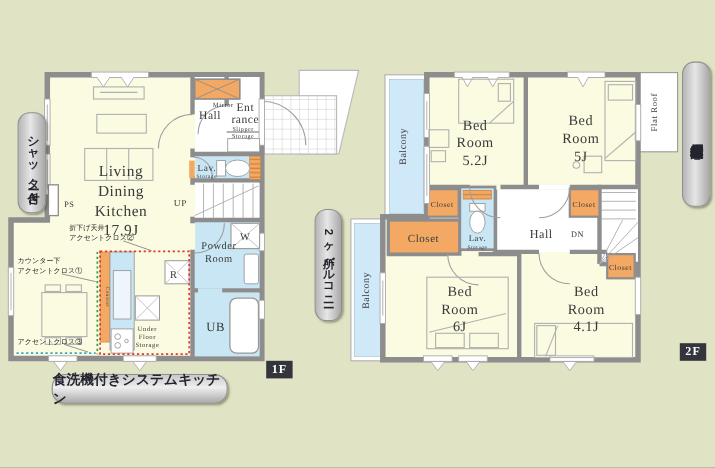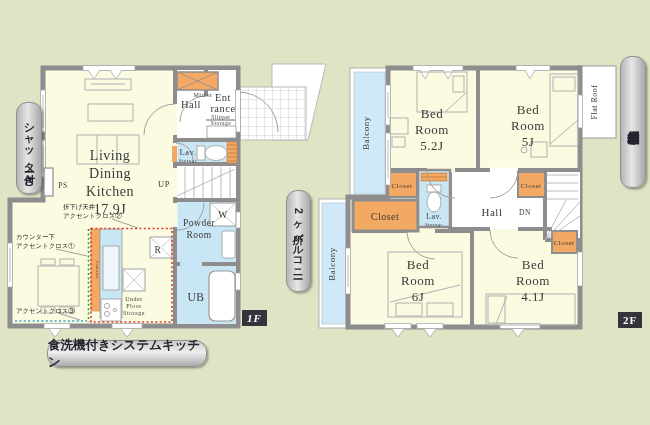--- a/index.html
+++ b/index.html
@@ -302,16 +302,16 @@
 <div class="vpill" style="left:286px;top:190px;width:23px;height:100px;font-size:10.5px;">
   <span>2ヶ所バルコニー</span>
 </div>
 <div class="vpill" style="left:620px;top:56px;width:24px;height:130px;font-size:12px;">
   <span>全窓網戸標準装備</span>
 </div>
 <div class="hpill" style="left:47px;top:340px;width:158px;height:25px;font-size:12.5px;justify-content:flex-end;">
   <span>食洗機付きシステムキッチン</span>
 </div>
 
-<div class="badge" style="left:242px;top:310px;font-style:italic;">1F</div>
+<div class="badge" style="left:242px;top:328px;">1F</div>
 <div class="badge" style="left:618px;top:312px;">2F</div>
 
 </div>
 
 </body></html>

